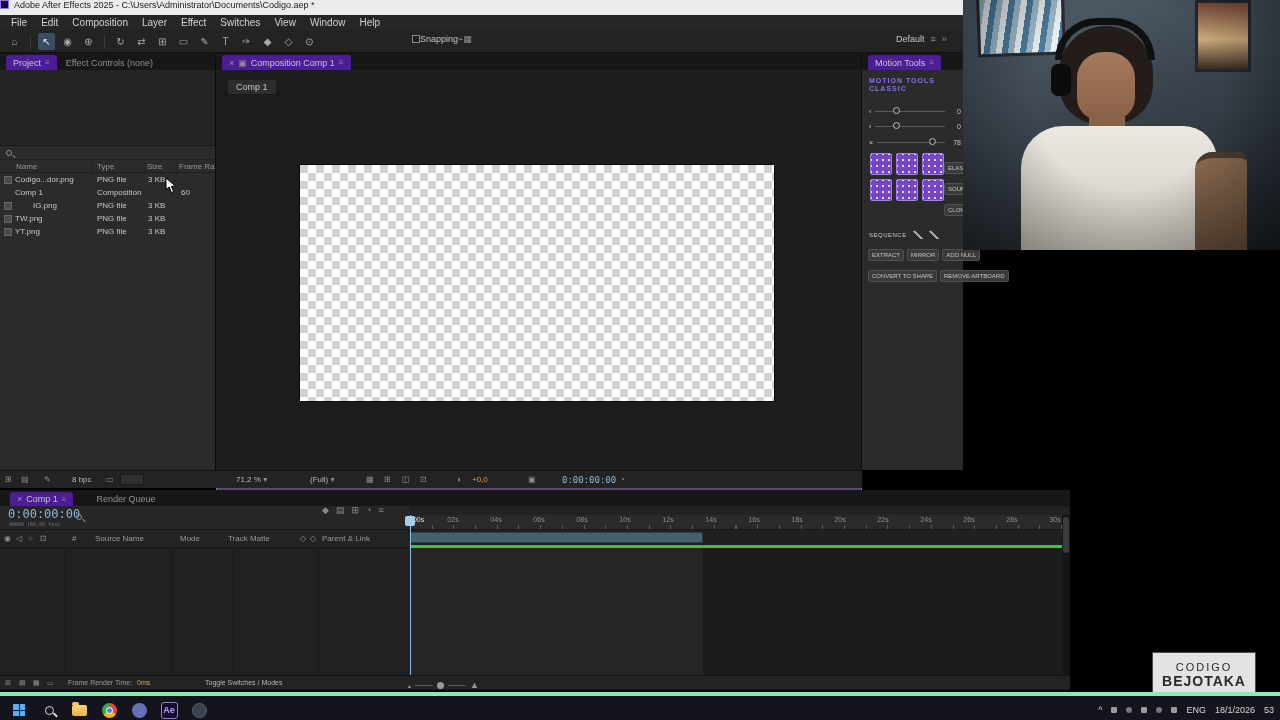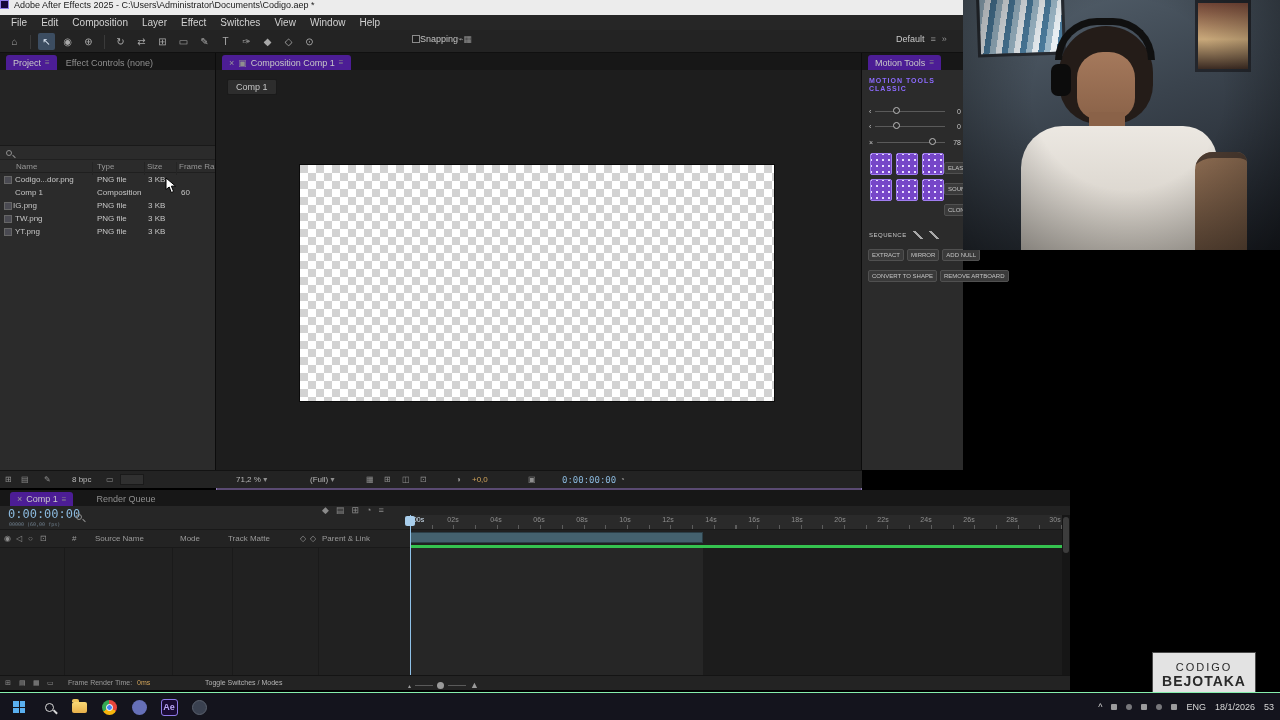--- a/index.html
+++ b/index.html
@@ -128,21 +128,21 @@
   .zline{width:18px;height:1px;background:#5a5a5a}
   .zknob{width:7px;height:7px;border-radius:50%;background:#9a9a9a}
 
   
   .badge{left:1152px;top:652px;width:104px;height:46px;background:#e3e3e3;border:1px solid #4a4a4a;
     display:flex;flex-direction:column;align-items:center;justify-content:center;color:#2a2a2a}
   .badge .l1{font-size:11px;letter-spacing:2px}
   .badge .l2{font-size:14px;font-weight:bold;letter-spacing:1px}
 
   
-  .taskbar{left:0;top:692px;width:1280px;height:28px;background:#14141d;border-top:1px solid #86efac}
+  .taskbar{left:0;top:692px;width:1280px;height:28px;background:#14141d;border-top:4px solid #86efac}
   .tb-apps{position:absolute;left:8px;top:3px;display:flex;gap:8px}
   .tb-app{width:22px;height:22px;border-radius:4px;display:flex;align-items:center;justify-content:center}
   .win-grid{width:12px;height:12px;display:grid;grid-template-columns:1fr 1fr;grid-template-rows:1fr 1fr;gap:1px}
   .win-grid i{background:#5ab0f0}
   .srch{width:9px;height:9px;border:1.5px solid #d8d8d8;border-radius:50%;position:relative}
   .srch::after{content:"";position:absolute;left:7px;top:7px;width:5px;height:1.5px;background:#d8d8d8;transform:rotate(45deg)}
   .folder{width:15px;height:11px;background:linear-gradient(#f8d775,#e8b04a);border-radius:2px;position:relative}
   .folder::before{content:"";position:absolute;left:0;top:-3px;width:7px;height:3px;background:#f0c55e;border-radius:2px 2px 0 0}
   .chrome{width:15px;height:15px;border-radius:50%;position:relative;
     background:conic-gradient(#e8453c 0 33%,#f7b50c 0 66%,#34a853 0 100%)}
@@ -243,21 +243,21 @@
     </div>
     <div class="prow">
       <i class="ficon comp"></i>
       <span style="left:15px">Comp 1</span>
       <span style="left:97px">Composition</span>
       <span style="left:148px"></span>
       <span style="left:181px">60</span>
     </div>
     <div class="prow">
       <i class="ficon"></i>
-      <span style="left:13px">IG.png</span>
+      <span style="left:33px">IG.png</span>
       <span style="left:97px">PNG file</span>
       <span style="left:148px">3 KB</span>
       <span style="left:181px"></span>
     </div>
     <div class="prow">
       <i class="ficon"></i>
       <span style="left:15px">TW.png</span>
       <span style="left:97px">PNG file</span>
       <span style="left:148px">3 KB</span>
       <span style="left:181px"></span>

